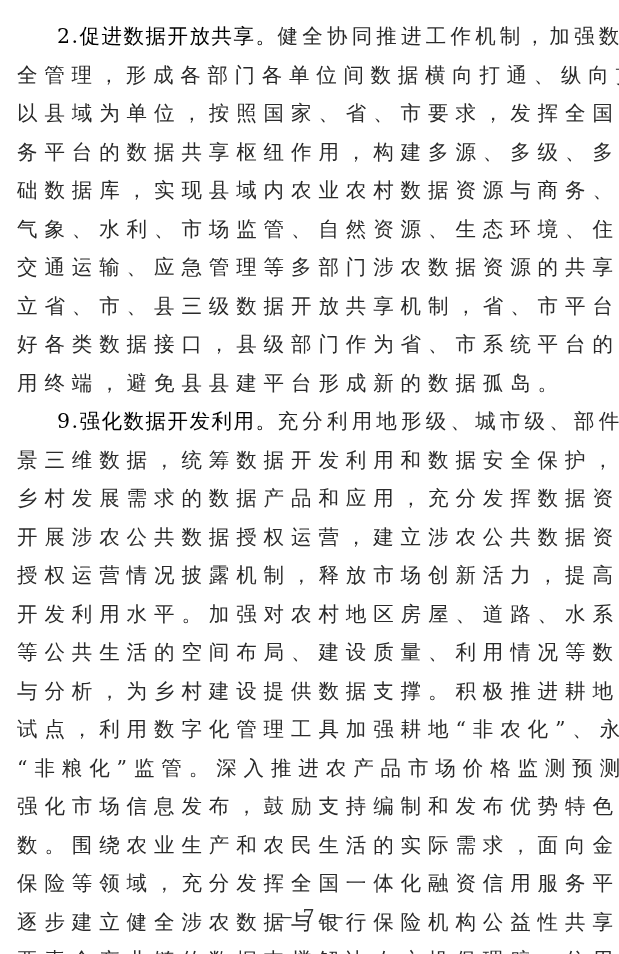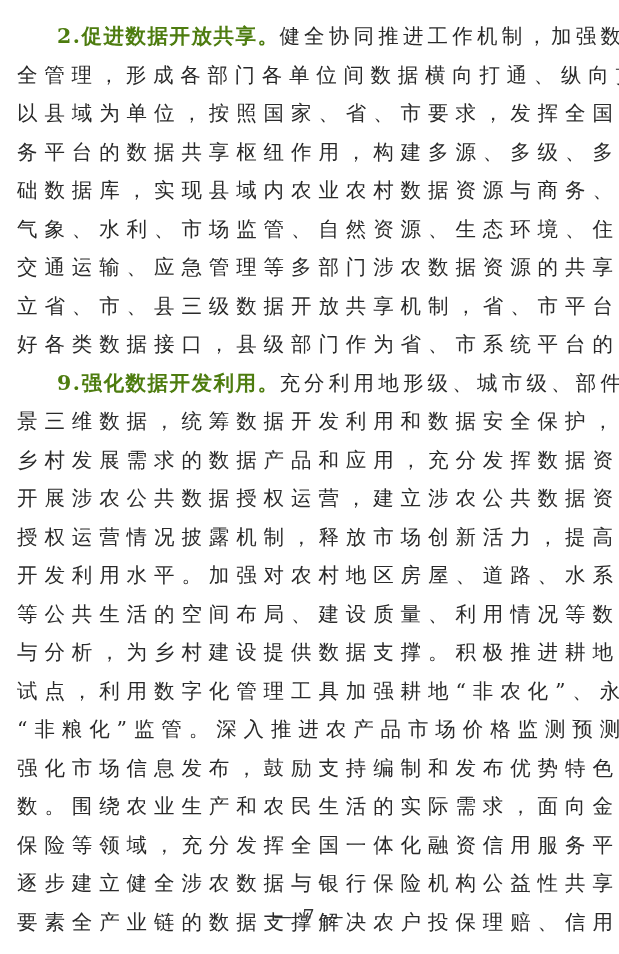--- a/index.html
+++ b/index.html
@@ -26,22 +26,22 @@
       line-height: 38.5px;
       font-size: 20.5px;
       letter-spacing: 7.2px;
       white-space: nowrap;
       overflow: visible;
     }
     .indent {
       padding-left: 40px;
     }
     .heading {
-      font-weight: bold;
-      color: #4d7c0f;
+      font-weight: normal;
+      color: #000000;
       letter-spacing: 1.5px;
     }
     .page-number {
       position: absolute;
       left: 0;
       width: 619px;
       top: 905px;
       text-align: center;
       font-size: 19px;
       color: #333333;
@@ -55,20 +55,21 @@
 
   <div class="line indent" style="letter-spacing:4.2px;"><span class="heading">2.促进数据开放共享。</span><span>健全协同推进工作机制，加强数据安</span></div>
   <div class="line" style="letter-spacing:6.7px;">全管理，形成各部门各单位间数据横向打通、纵向贯通的格局。</div>
   <div class="line" style="letter-spacing:6.9px;">以县域为单位，按照国家、省、市要求，发挥全国一体化政务服</div>
   <div class="line" style="letter-spacing:6.9px;">务平台的数据共享枢纽作用，构建多源、多级、多专题的乡村基</div>
   <div class="line" style="letter-spacing:6.9px;">础数据库，实现县域内农业农村数据资源与商务、民政、公安、</div>
   <div class="line" style="letter-spacing:6.9px;">气象、水利、市场监管、自然资源、生态环境、住房城乡建设、</div>
   <div class="line" style="letter-spacing:6.9px;">交通运输、应急管理等多部门涉农数据资源的共享。逐步探索建</div>
   <div class="line" style="letter-spacing:6.9px;">立省、市、县三级数据开放共享机制，省、市平台提前规划设计</div>
   <div class="line" style="letter-spacing:6.9px;">好各类数据接口，县级部门作为省、市系统平台的数据采集和使</div>
+  <div class="line" style="letter-spacing:6.9px;">用终端，避免县县建平台形成新的数据孤岛。</div>
 
   <div class="line indent" style="letter-spacing:4.2px;"><span class="heading">9.强化数据开发利用。</span><span>充分利用地形级、城市级、部件级实</span></div>
   <div class="line" style="letter-spacing:6.9px;">景三维数据，统筹数据开发利用和数据安全保护，开发满足数字</div>
   <div class="line" style="letter-spacing:6.9px;">乡村发展需求的数据产品和应用，充分发挥数据资源价值，探索</div>
   <div class="line" style="letter-spacing:6.9px;">开展涉农公共数据授权运营，建立涉农公共数据资源登记制度和</div>
   <div class="line" style="letter-spacing:6.9px;">授权运营情况披露机制，释放市场创新活力，提高涉农数据资源</div>
   <div class="line" style="letter-spacing:6.9px;">开发利用水平。加强对农村地区房屋、道路、水系、景观、绿化</div>
   <div class="line" style="letter-spacing:6.9px;">等公共生活的空间布局、建设质量、利用情况等数据的动态监测</div>
   <div class="line" style="letter-spacing:6.9px;">与分析，为乡村建设提供数据支撑。积极推进耕地种植用途管控</div>
   <div class="line" style="letter-spacing:6.9px;">试点，利用数字化管理工具加强耕地“非农化”、永久基本农田</div>

